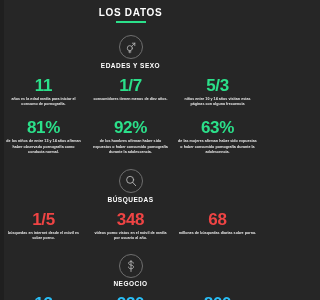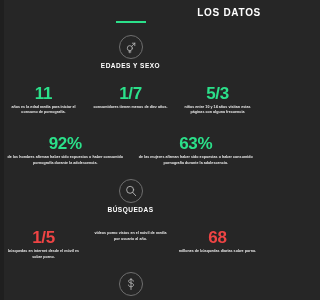--- a/index.html
+++ b/index.html
@@ -23,21 +23,21 @@
   .page {
     position: relative;
     width: 261px;
     height: 300px;
     box-sizing: border-box;
     padding: 0;
   }
 
   
   .header {
-    text-align: right;
+    text-align: center;
     padding-top: 7px;
   }
   .header-title {
     color: #ffffff;
     font-size: 10px;
     font-weight: bold;
     letter-spacing: 0.7px;
   }
   .header-rule {
     width: 30px;
@@ -75,21 +75,20 @@
   .stats-row {
     display: flex;
     width: 100%;
     box-sizing: border-box;
   }
   .stat {
     flex: 1 1 33.33%;
     text-align: center;
     box-sizing: border-box;
     padding: 0 4px;
-    margin-top: 8px;
   }
   .stat-value {
     font-size: 17px;
     font-weight: bold;
     line-height: 1.05;
     letter-spacing: -0.3px;
   }
   .stat-caption {
     color: #f0f0f0;
     font-size: 3.6px;
@@ -155,20 +154,24 @@
       <div class="stat">
         <div class="stat-value">5/3</div>
         <div class="stat-caption">niños entre 10 y 14 años visitan estas páginas con alguna frecuencia</div>
       </div>
     </div>
 
     <div class="row-gap-md"></div>
 
     <div class="stats-row">
       <div class="stat">
+        <div class="stat-value">81%</div>
+        <div class="stat-caption">de los niños de entre 13 y 14 años afirman haber observado pornografía como conducta normal.</div>
+      </div>
+      <div class="stat">
         <div class="stat-value">92%</div>
         <div class="stat-caption">de los hombres afirman haber sido expuestos o haber consumido pornografía durante la adolescencia.</div>
       </div>
       <div class="stat">
         <div class="stat-value">63%</div>
         <div class="stat-caption">de las mujeres afirman haber sido expuestas o haber consumido pornografía durante la adolescencia.</div>
       </div>
     </div>
   </div>
 
@@ -185,20 +188,21 @@
     </div>
 
     <div class="row-gap-sm"></div>
 
     <div class="stats-row">
       <div class="stat">
         <div class="stat-value">1/5</div>
         <div class="stat-caption">búsquedas en internet desde el móvil es sobre porno.</div>
       </div>
       <div class="stat">
+        <div class="stat-value">348</div>
         <div class="stat-caption">vídeos porno vistos en el móvil de media por usuario al año.</div>
       </div>
       <div class="stat">
         <div class="stat-value">68</div>
         <div class="stat-caption">millones de búsquedas diarias sobre porno.</div>
       </div>
     </div>
   </div>
 
   <div class="section sec-business">

